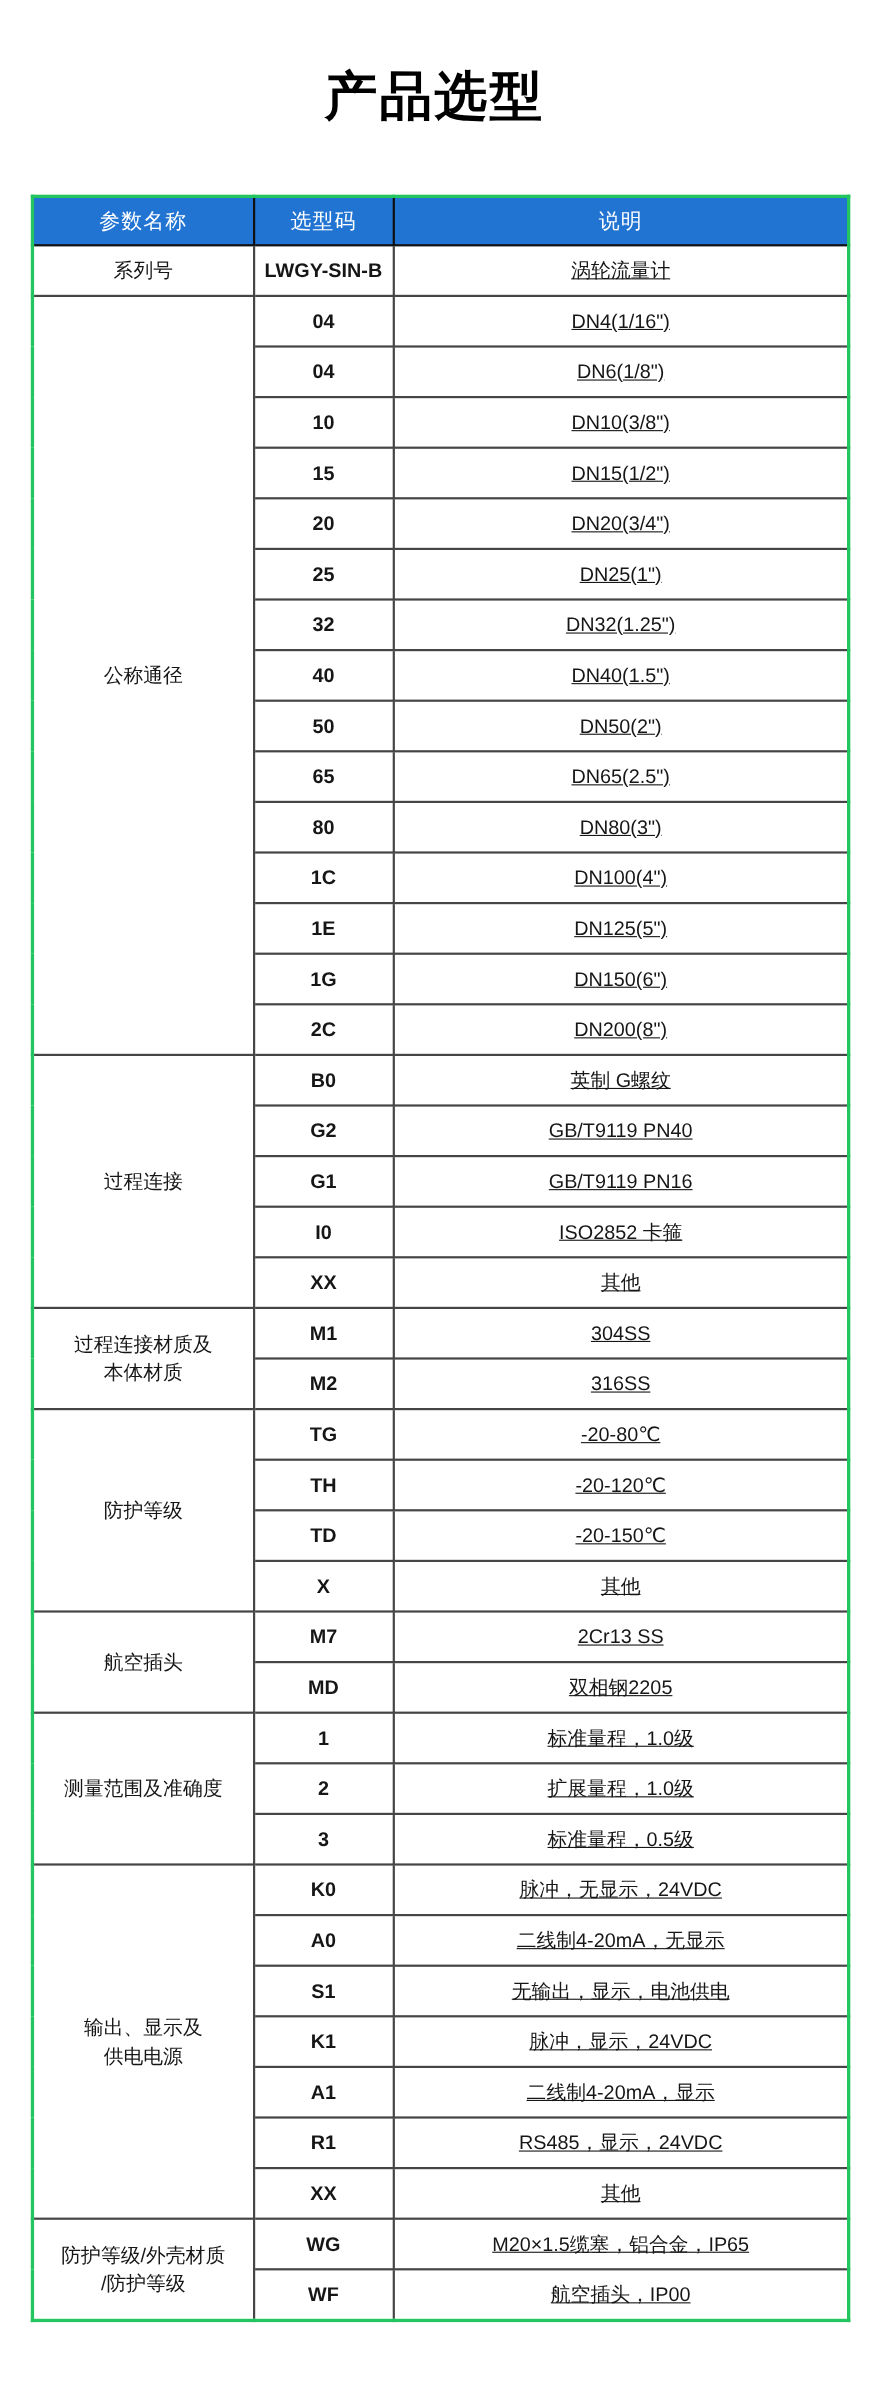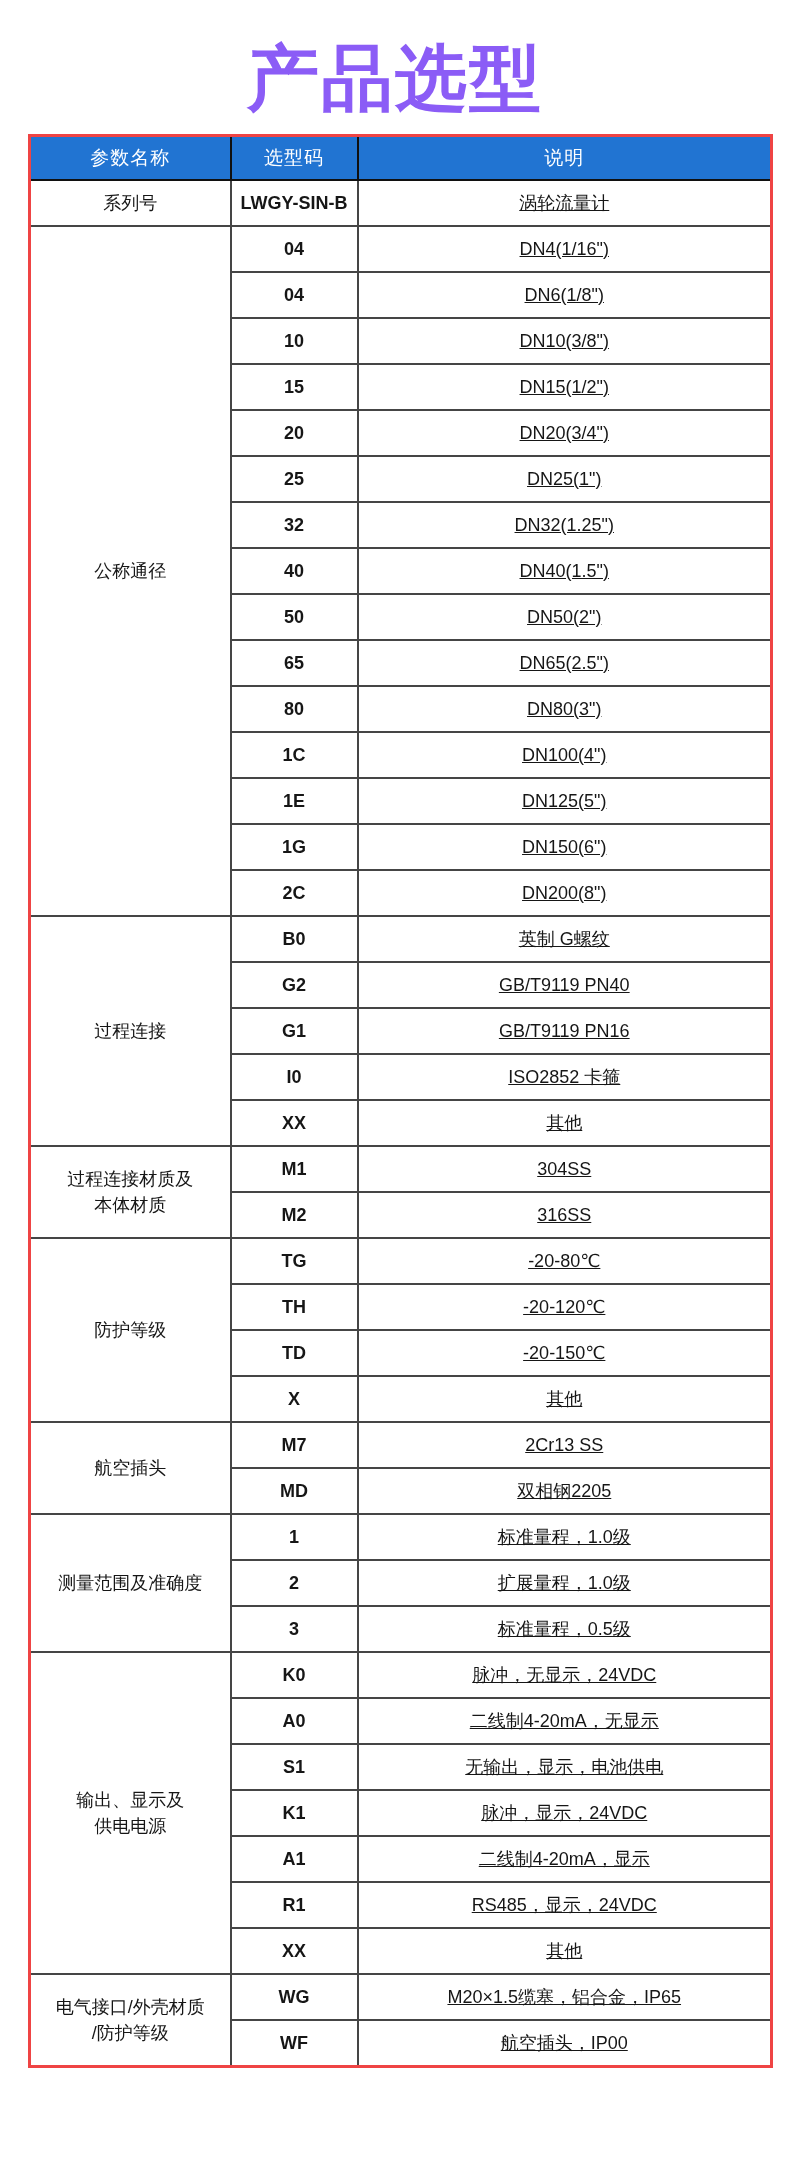--- a/index.html
+++ b/index.html
@@ -7,36 +7,36 @@
     padding: 0;
     background: #ffffff;
   }
   body {
     width: 790px;
     min-height: 2173px;
     font-family: "Liberation Sans", "DejaVu Sans", sans-serif;
     color: #1b1b1b;
   }
   .page-title {
-    margin: 1px;
+    margin: 12px;
     padding-top: 46px;
     height: 62px;
     line-height: 62px;
     text-align: center;
-    font-size: 72px;
+    font-size: 48px;
     font-weight: bold;
     letter-spacing: 2px;
-    color: #8b5cf6;
+    color: #000000;
   }
   table.selection-table {
-    margin: 25px 0 0 28px;
+    margin: 57px 0 0 28px;
     width: 742px;
     border-collapse: collapse;
     table-layout: fixed;
-    border: 3px solid #ef4444;
+    border: 3px solid #22c55e;
   }
   table.selection-table th {
     background: var(--header-bg, #2174D2);
     color: var(--header-text, #ffffff);
     font-size: 19px;
     font-weight: normal;
     height: 42px;
     padding: 0;
     border: 2px solid #101010;
     text-align: center;
@@ -245,21 +245,21 @@
       </tr>
       <tr>
         <td class="code-cell">R1</td>
         <td class="desc-cell">RS485，显示，24VDC</td>
       </tr>
       <tr>
         <td class="code-cell">XX</td>
         <td class="desc-cell">其他</td>
       </tr>
       <tr>
-        <td rowspan="2" class="param-cell">电气接口/外壳材质
+        <td rowspan="2" class="param-cell">防护等级/外壳材质
 /防护等级</td>
         <td class="code-cell">WG</td>
         <td class="desc-cell">M20×1.5缆塞，铝合金，IP65</td>
       </tr>
       <tr>
         <td class="code-cell">WF</td>
         <td class="desc-cell">航空插头，IP00</td>
       </tr>
     </tbody>
 </table>

